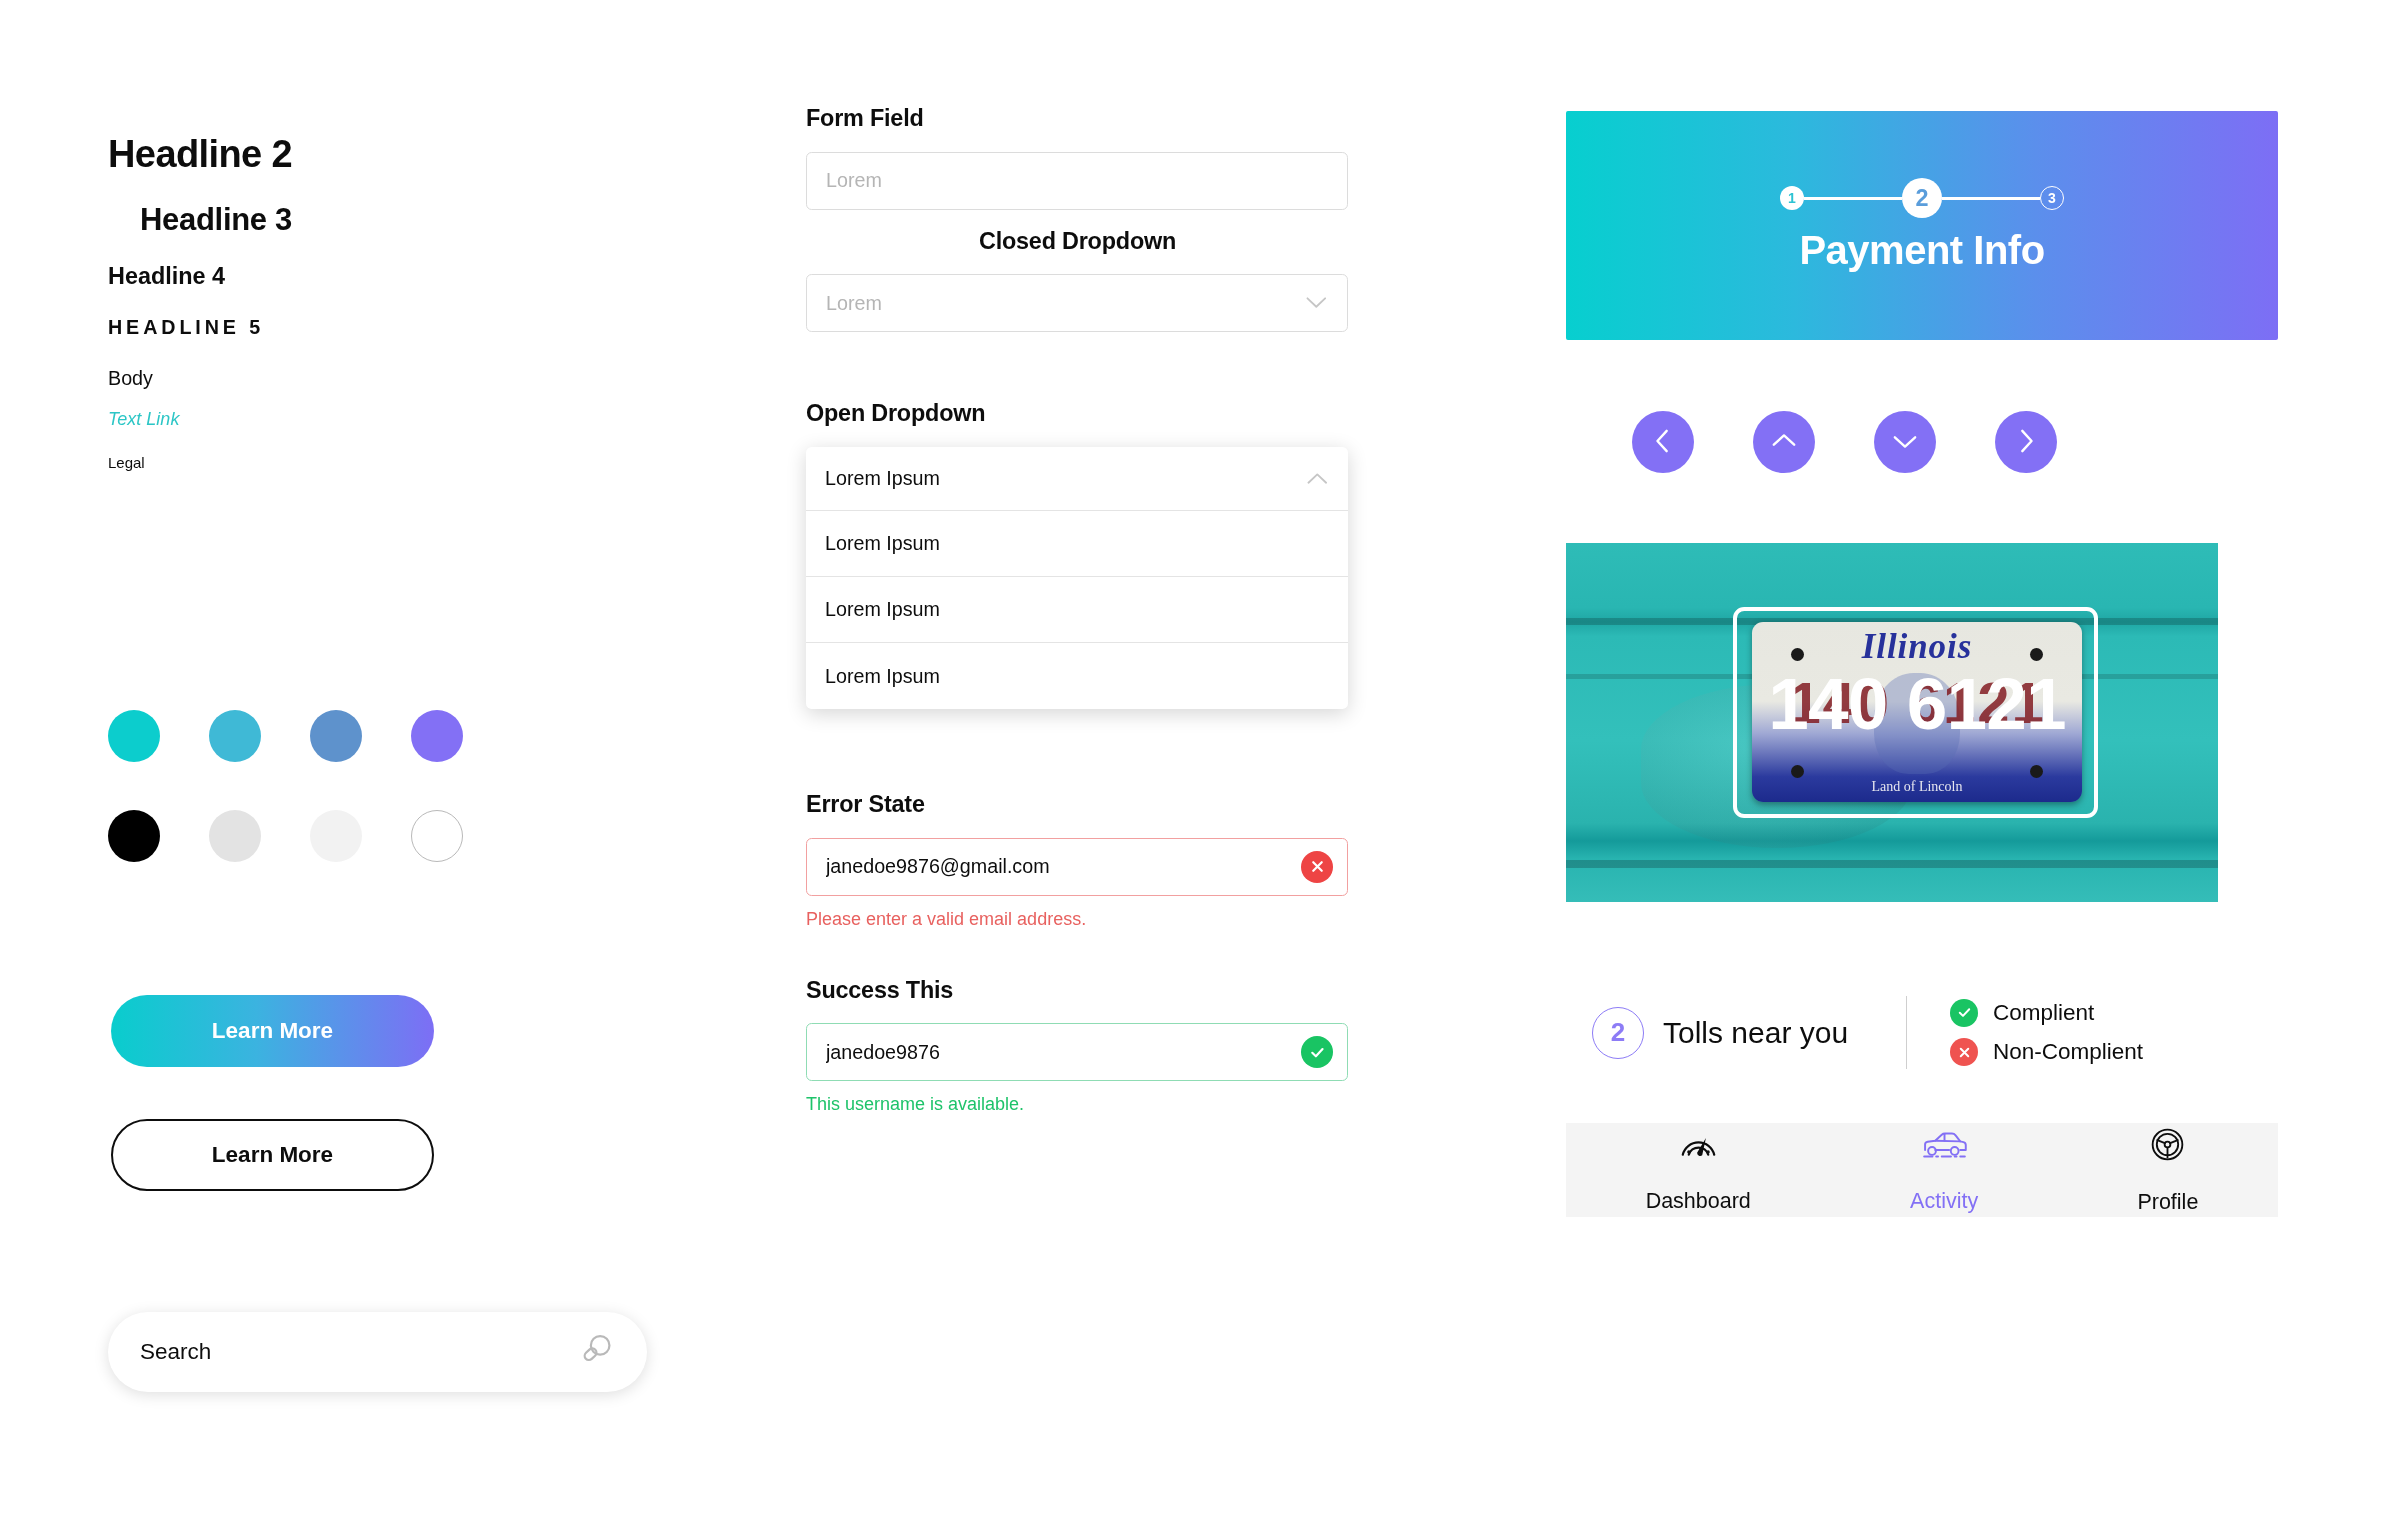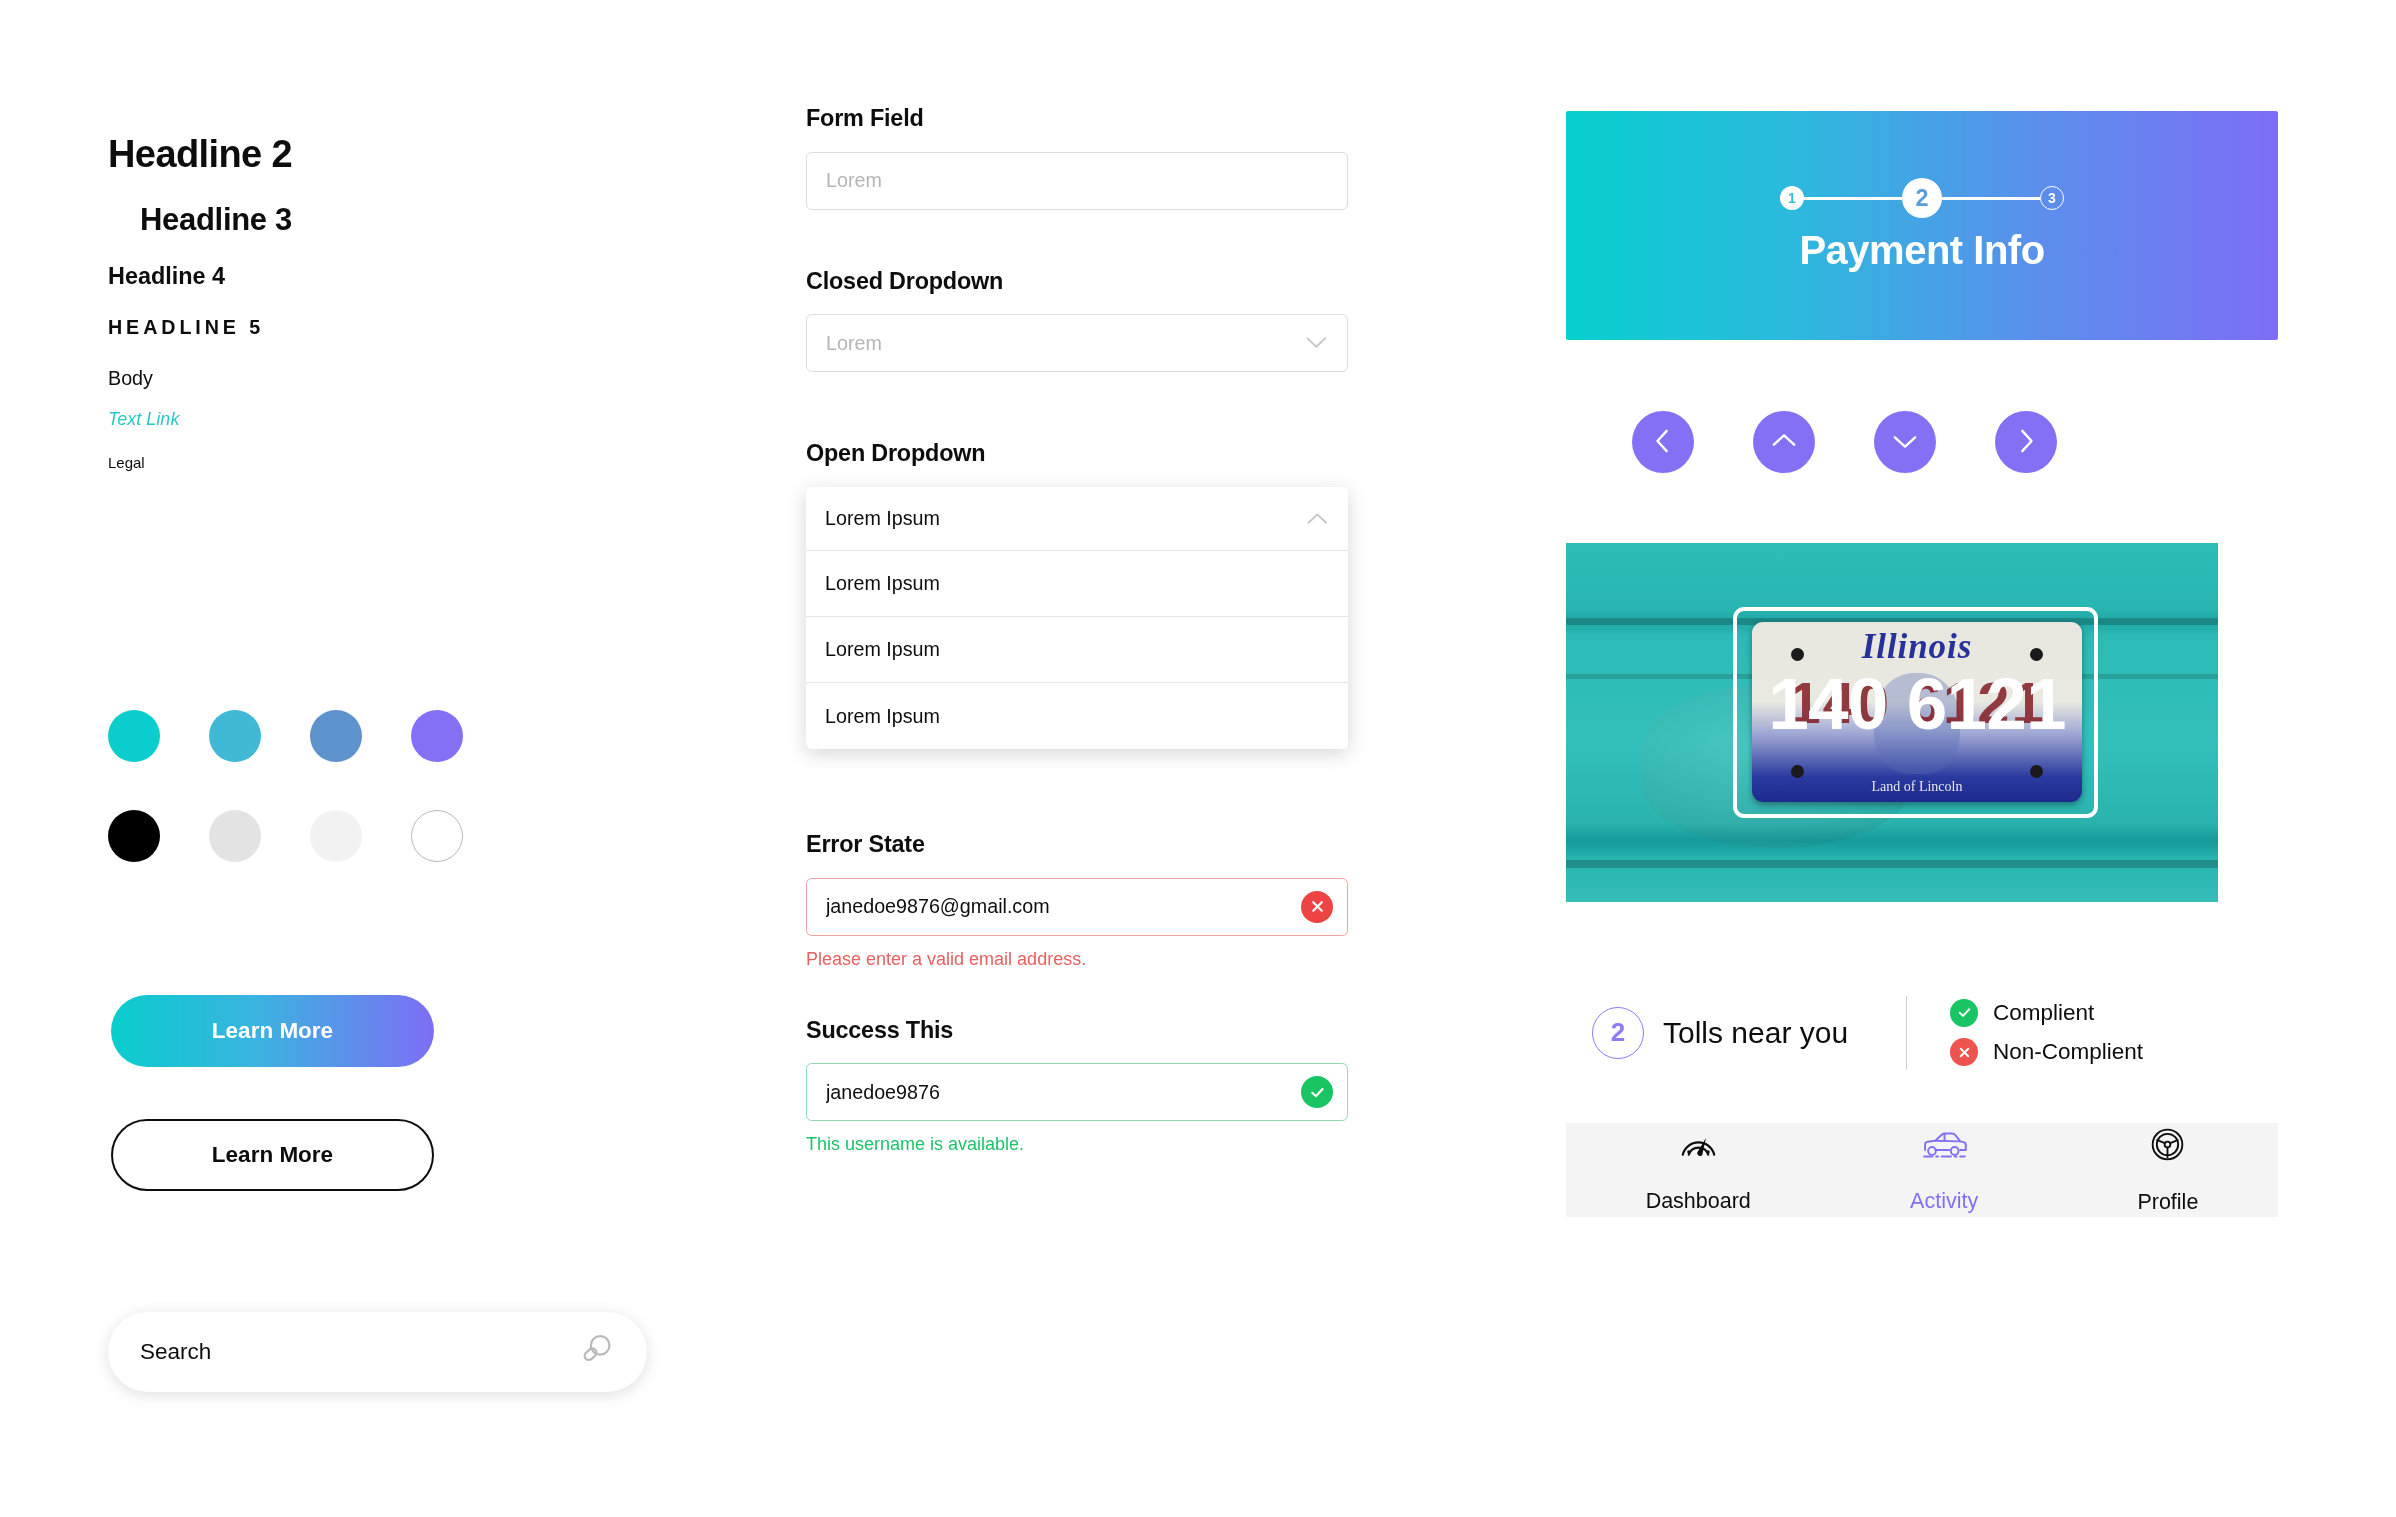--- a/index.html
+++ b/index.html
@@ -257,21 +257,21 @@
         <rect x="7.5" y="26.5" width="14" height="9" rx="4.5" transform="rotate(-43 7.5 26.5)" stroke="#b9b9b9" stroke-width="2.4" fill="none"></rect>
       </svg>
     </span>
   </div>
 
   <div class="col-form">
 
     <div class="f-label">Form Field</div>
     <input class="f-input" type="text" placeholder="Lorem" style="">
 
-    <div class="f-label" style="margin-top:58px;">Closed Dropdown</div>
+    <div class="f-label" style="margin-top:18px;text-align:center;">Closed Dropdown</div>
     <div class="closed-dd">
       <span>Lorem</span>
       <span class="chev">
         <svg width="20.6" height="13" viewBox="0 0 22 14" fill="none">
           <path d="M1.5 2 L11 11 L20.5 2" stroke="#c6c6c6" stroke-width="2" stroke-linecap="round" stroke-linejoin="round"></path>
         </svg>
       </span>
     </div>
 
     <div class="f-label" style="margin-top:68px;">Open Dropdown</div>

